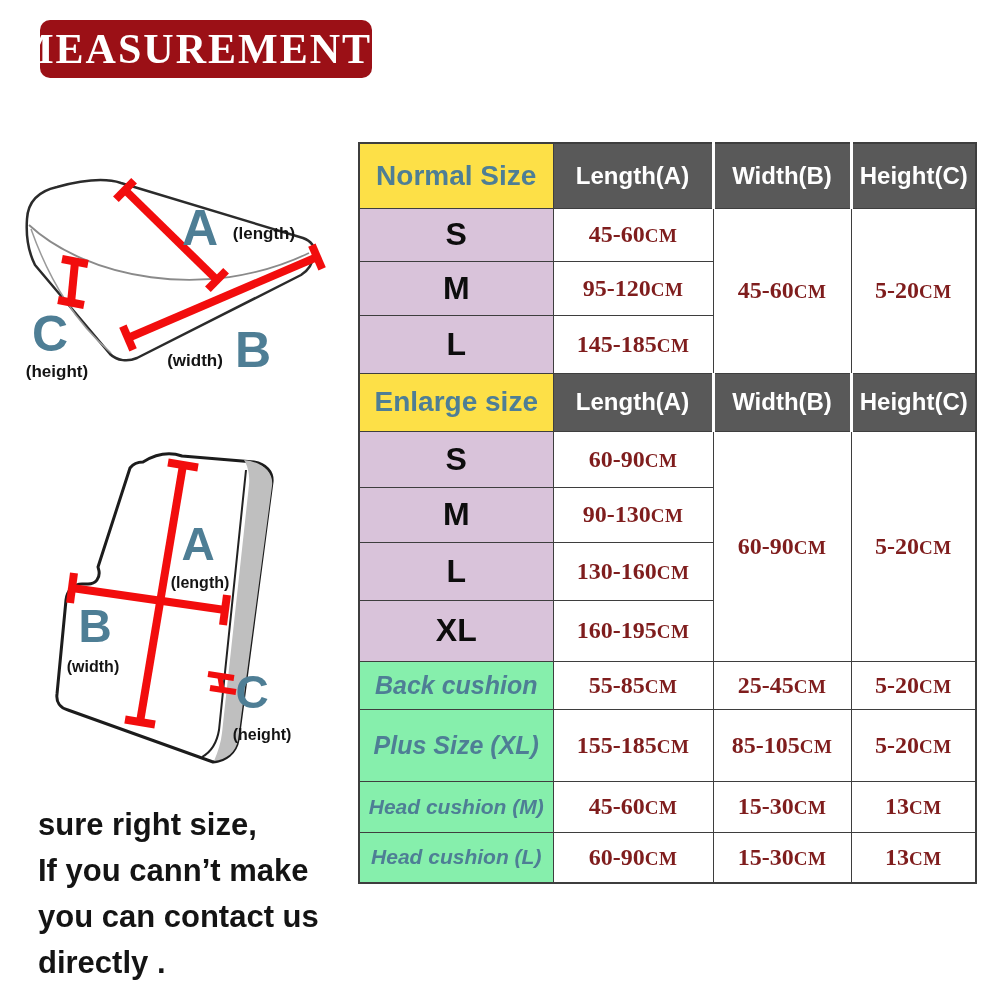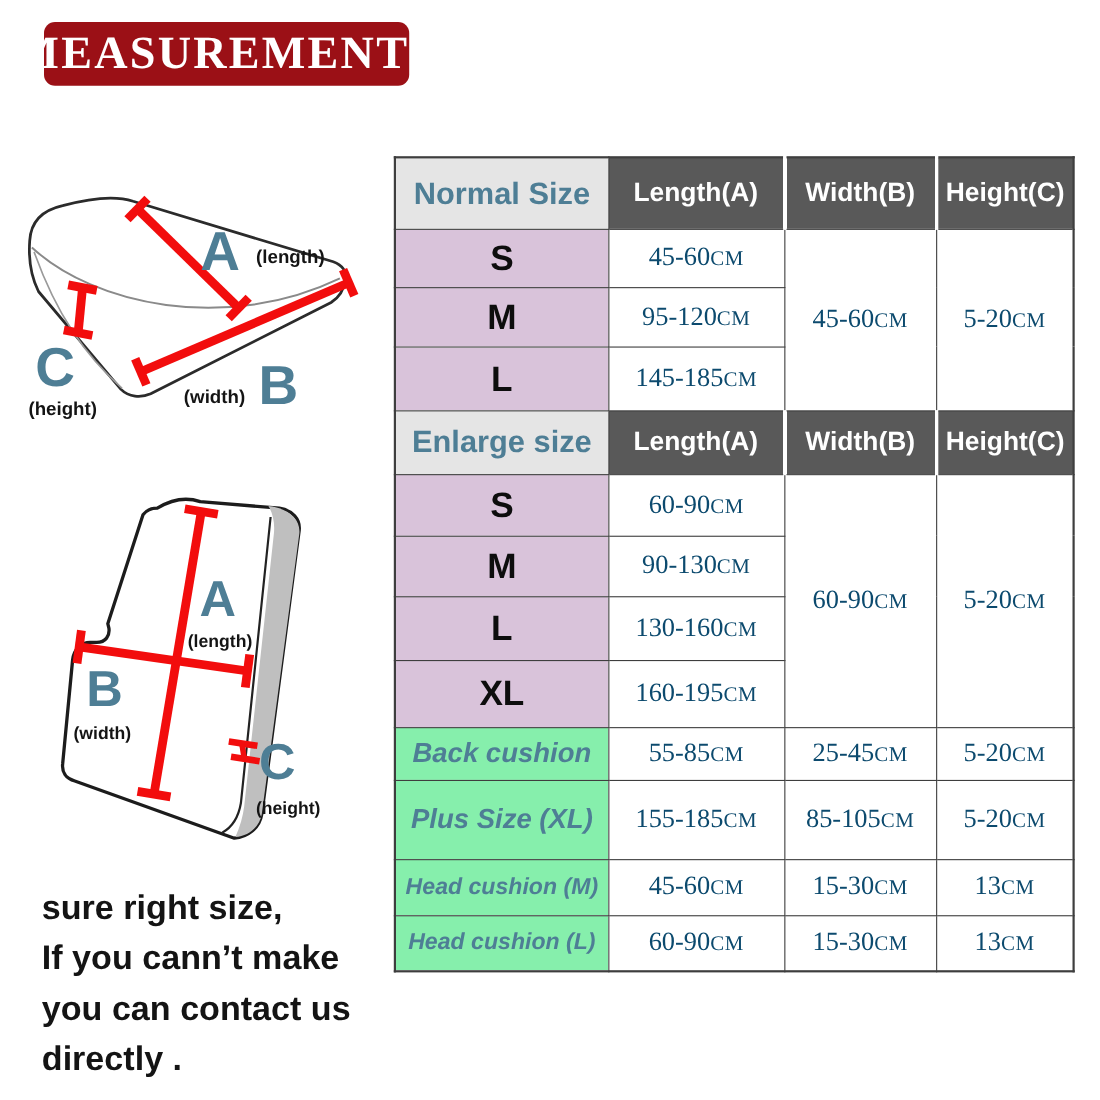--- a/index.html
+++ b/index.html
@@ -31,24 +31,24 @@
         font-weight:600;font-size:31px;line-height:46px;color:#141414;}
 
   
   table.size-table{position:absolute;left:358px;top:142px;
         border-collapse:collapse;table-layout:fixed;}
   table.size-table{border:2px solid #3e3e3e;}
   table.size-table td{border:1.5px solid #3e3e3e;text-align:center;
         vertical-align:middle;padding:0;overflow:hidden;}
   td.hdr{background:#595959;color:#ffffff;font-weight:700;font-size:24px;margin-top:28px;}
   td.hdr + td.hdr{border-left:3px solid #ffffff;}
-  td.sect{background:#e5e5e5;color:#4e7e95;font-weight:700;font-size:28px;}
+  td.sect{background:#fde047;color:#4e7e95;font-weight:700;font-size:28px;}
   td.size{background:#d9c3da;color:#0d0d0d;font-weight:700;font-size:32px;}
   td.dim{background:#ffffff;font-family:"Liberation Serif",serif;
-        font-weight:400;font-size:24px;color:#0c4a6e;}
+        font-weight:700;font-size:24px;color:#7f1d1d;}
   td.dim .unit{font-size:19px;letter-spacing:0.5px;}
   td.lbl{background:#86efac;color:#4e7e95;font-weight:700;font-size:25px;font-style:italic;}
   td.lbl.sm{font-size:21px;}
 </style>
 </head>
 <body>
 
 <div class="banner">
   <span>MEASUREMENT</span>
 </div>

